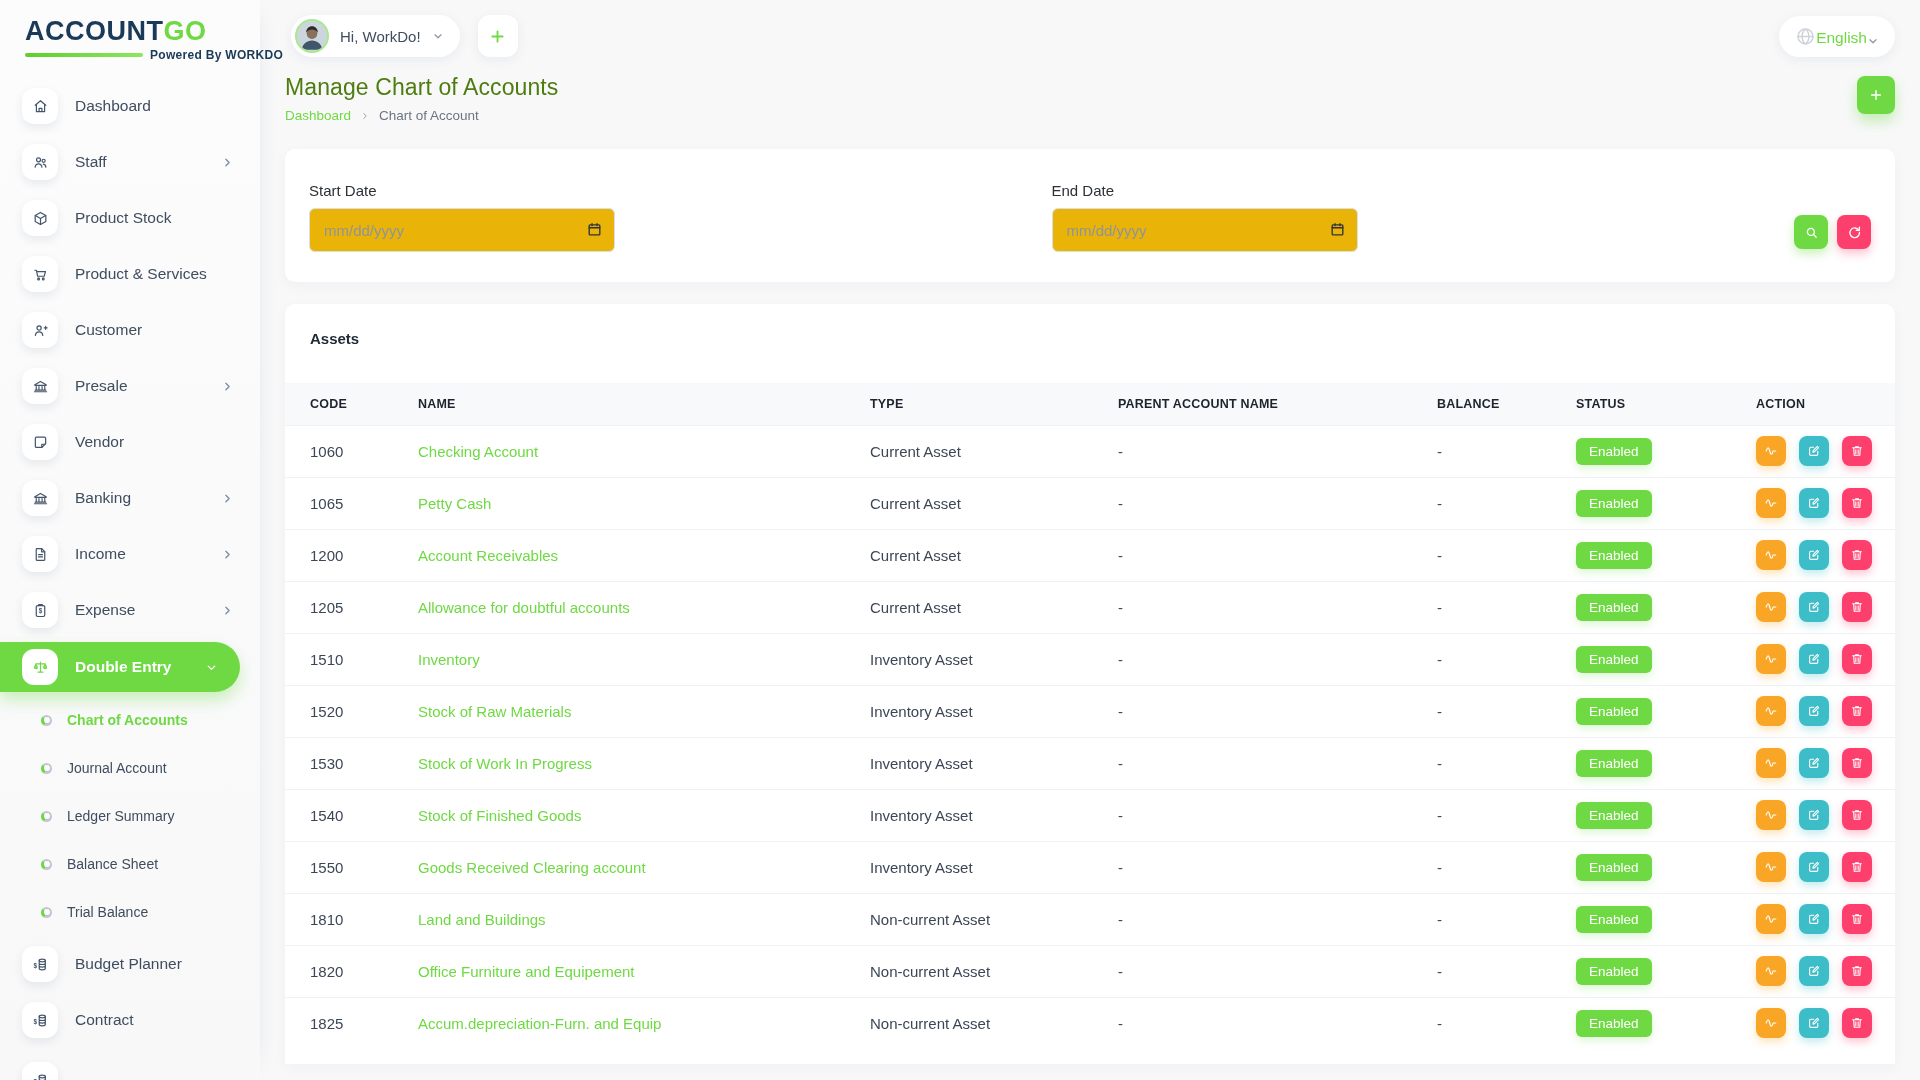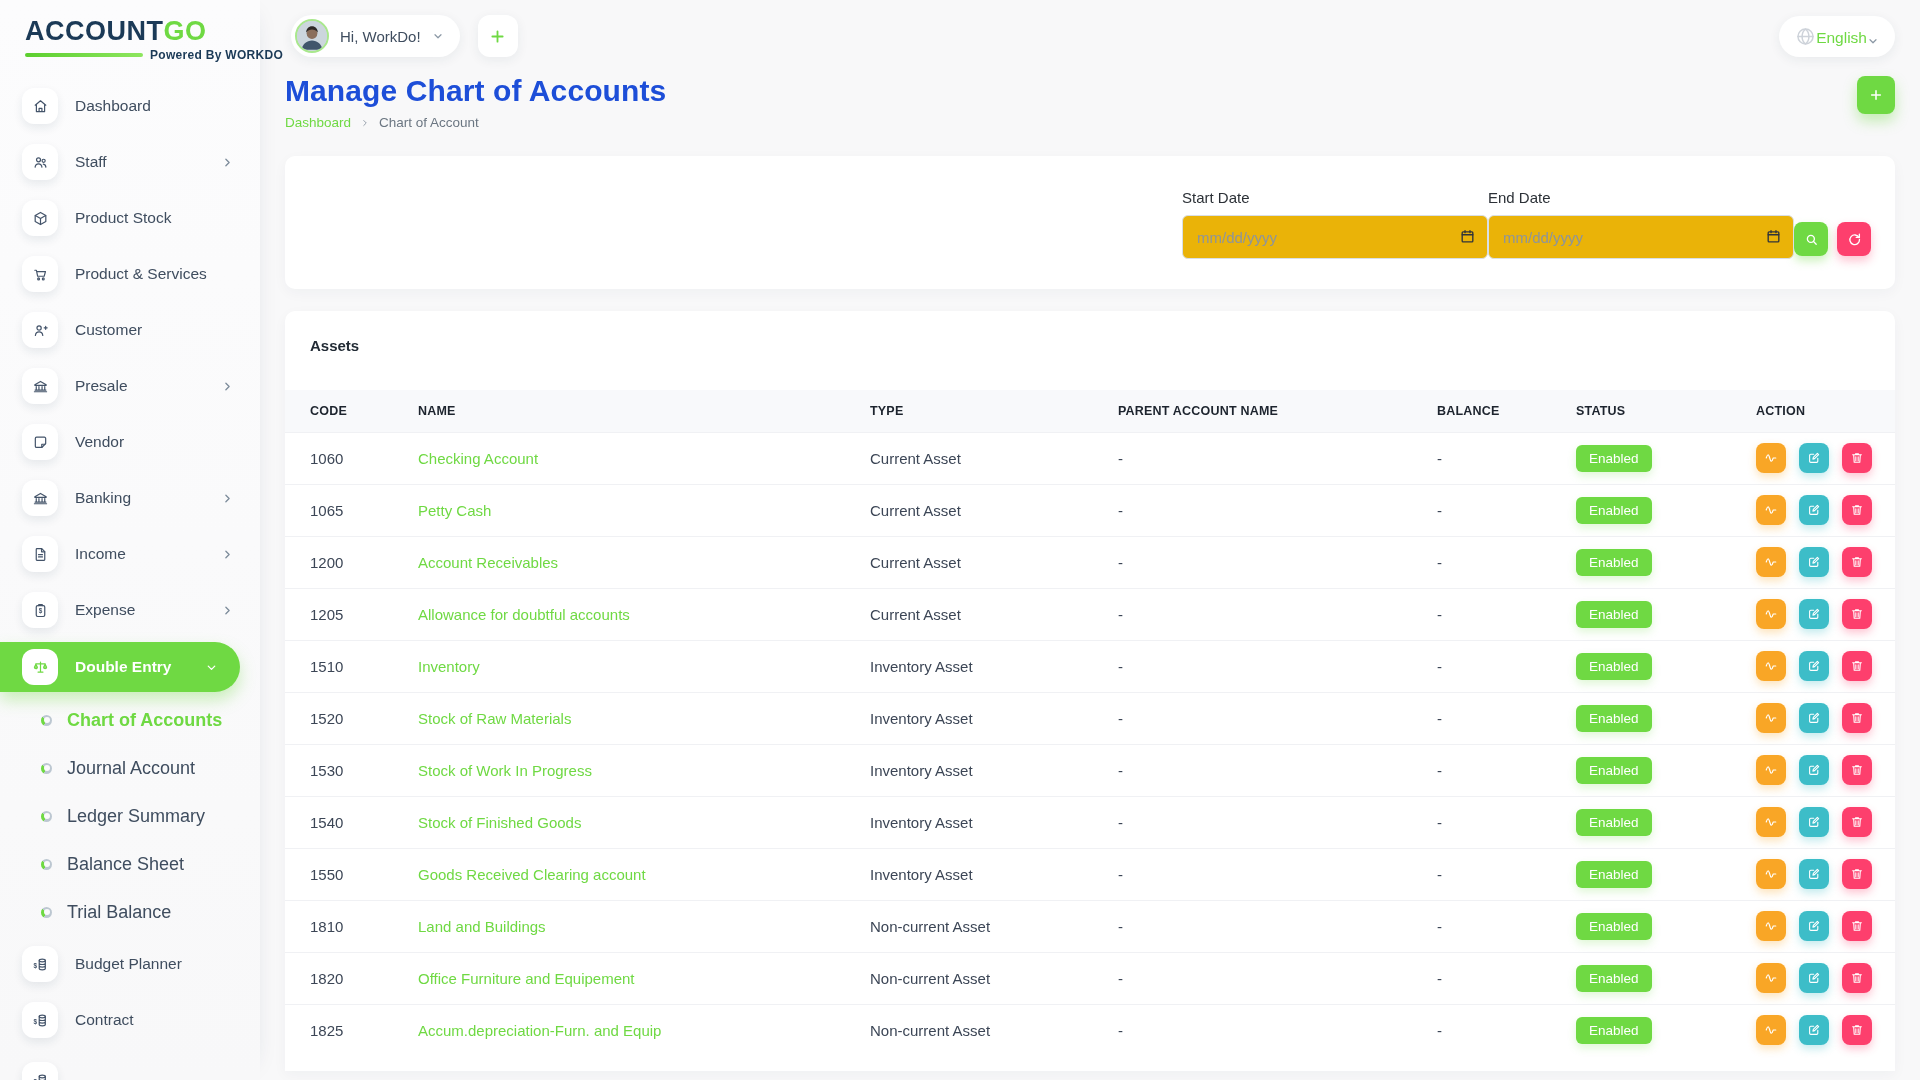--- a/index.html
+++ b/index.html
@@ -53,21 +53,21 @@
   .submenu { }
   .sub-item { height: 48px; display: flex; align-items: center; padding-left: 41px; cursor: pointer; }
   .bullet {
     width: 11px; height: 11px; border-radius: 50%; position: relative; flex: 0 0 11px;
     background: conic-gradient(from 210deg, #6fd943 0 100deg, #bcc7d1 100deg 360deg);
   }
   .bullet::after {
     content: ""; position: absolute; left: 2.5px; top: 2.5px; width: 6px; height: 6px;
     border-radius: 50%; background: #fafafb;
   }
-  .sub-label { margin-left: 15px; font-size: 18px; color: #3f4d5f; text-align: center; }
+  .sub-label { margin-left: 15px; font-size: 14px; color: #3f4d5f; text-align: center; }
   .sub-item.active .sub-label { color: #6fd943; font-weight: 700; }
 
   .nav-item.partial { margin-top: 4px; }
 
   
   .main { margin-left: 260px; padding: 0 25px; }
 
   .topbar { margin-top: 14px; height: 44px; display: flex; align-items: center; justify-content: space-between; }
   .topbar-left { display: flex; align-items: center; margin-left: 6px; }
   .user-chip {
@@ -84,38 +84,38 @@
   }
   .chip-add .ic { width: 19px; height: 19px; }
   .lang-pill {
     display: inline-flex; align-items: flex-end; background: #fff; border-radius: 40px;
     padding: 10px 16px; box-shadow: 0 3px 12px rgba(22,50,76,.07); cursor: pointer;
   }
   .globe { width: 21px; height: 21px; color: #ced3da; }
   .lang-label { font-size: 15.5px; font-weight: 500; color: #6fd943; }
 
   .title-row { margin-top: 16px; display: flex; align-items: flex-start; justify-content: space-between; }
-  .page-title { font-size: 30px; font-weight: 700; color: #1d4ed8; letter-spacing: .1px; }
+  .page-title { font-size: 23px; font-weight: 400; color: #4d7c0f; letter-spacing: .1px; }
   .breadcrumb { margin-top: 7px; display: flex; align-items: center; gap: 9px; font-size: 13.5px; }
   .bc-home { color: #6fd943; text-decoration: none; cursor: pointer; }
   .bc-sep { width: 10px; height: 10px; color: #98a2ad; }
   .bc-current { color: #6b7682; }
   .add-btn {
     width: 38px; height: 38px; border: none; border-radius: 8px; background: #6fd943; color: #fff;
     display: flex; align-items: center; justify-content: center; cursor: pointer;
     box-shadow: 0 7px 14px rgba(111,217,67,.38); margin-top: 2px;
   }
   .add-btn .ic { width: 16px; height: 16px; }
 
   .card { background: #fff; border-radius: 10px; box-shadow: 0 4px 14px rgba(22,50,76,.04); }
 
   .filter-card {
     margin-top: 26px; height: 133px;
-    display: flex; justify-content: flex-end; align-items: flex-start;
-    padding: 33px 24px 0 24px; 
+    display: flex; justify-content: space-between; align-items: flex-start;
+    padding: 33px 24px 0 24px; gap: 29px;
   }
   .field-group { display: flex; flex-direction: column; }
   .field-label { font-size: 15px; color: #2c3137; margin-bottom: 9px; }
   .input-wrap { position: relative; width: 306px; }
   .date-input {
     width: 100%; height: 44px; border: 1px solid #d9dfe6; border-radius: 6px;
     padding: 0 40px 0 14px; font-size: 15px; color: #4a4f55; outline: none; background: #eab308;
     font-family: "Liberation Sans", sans-serif;
   }
   .date-input::placeholder { color: #8d949c; }

